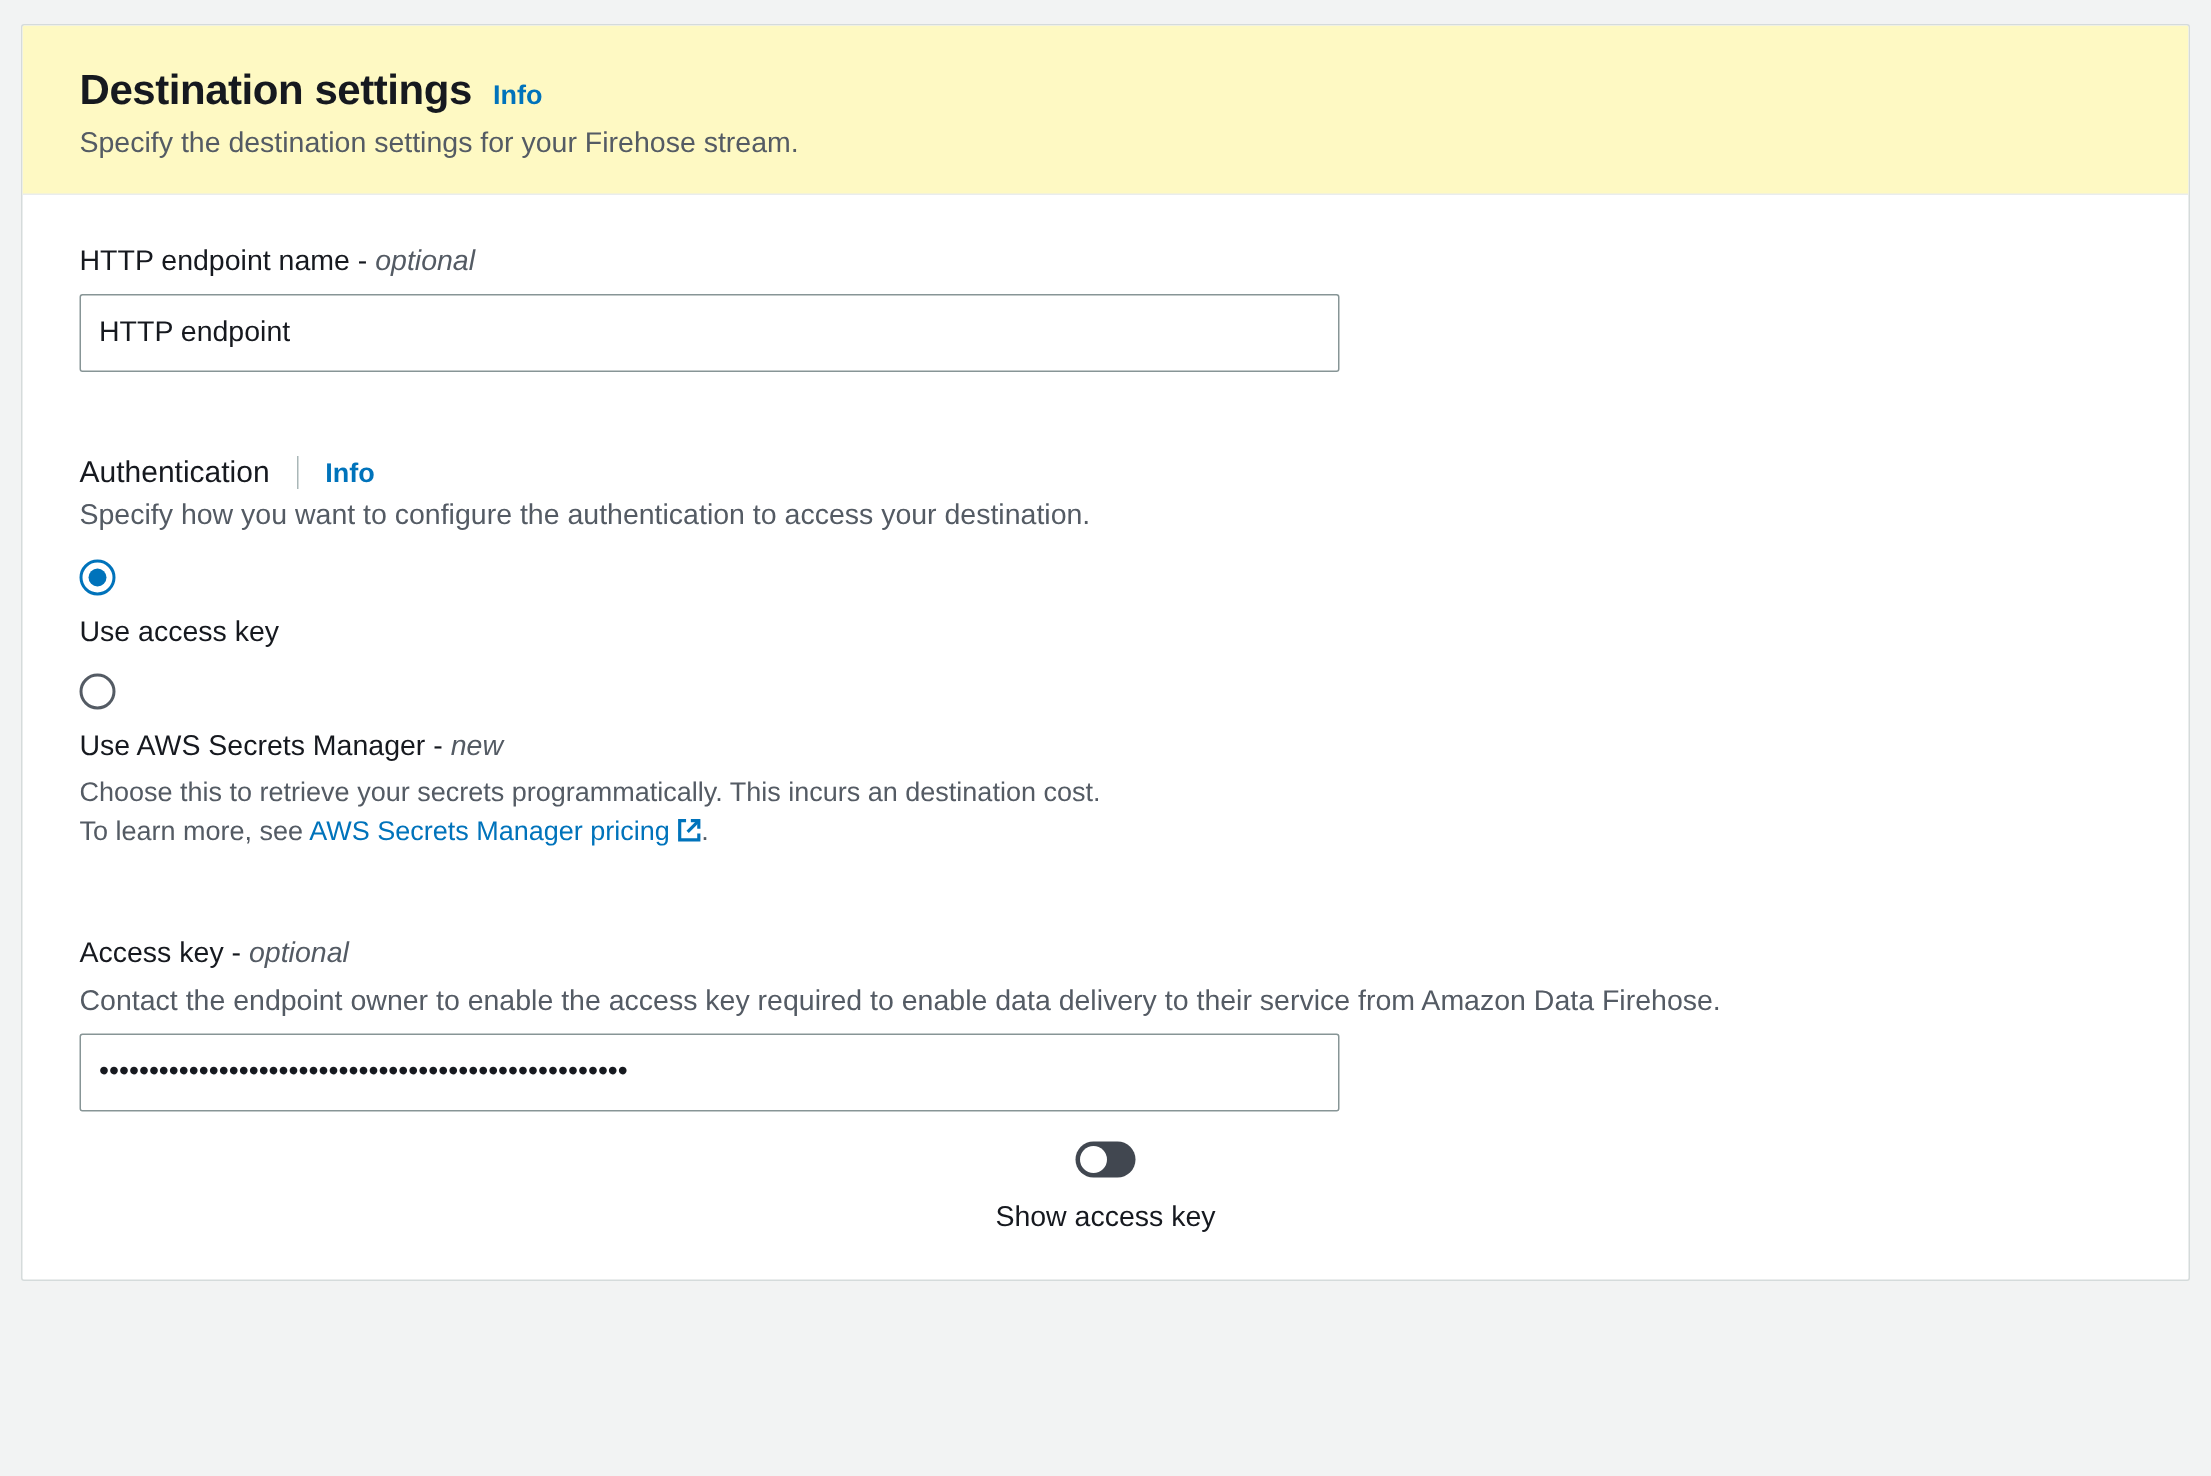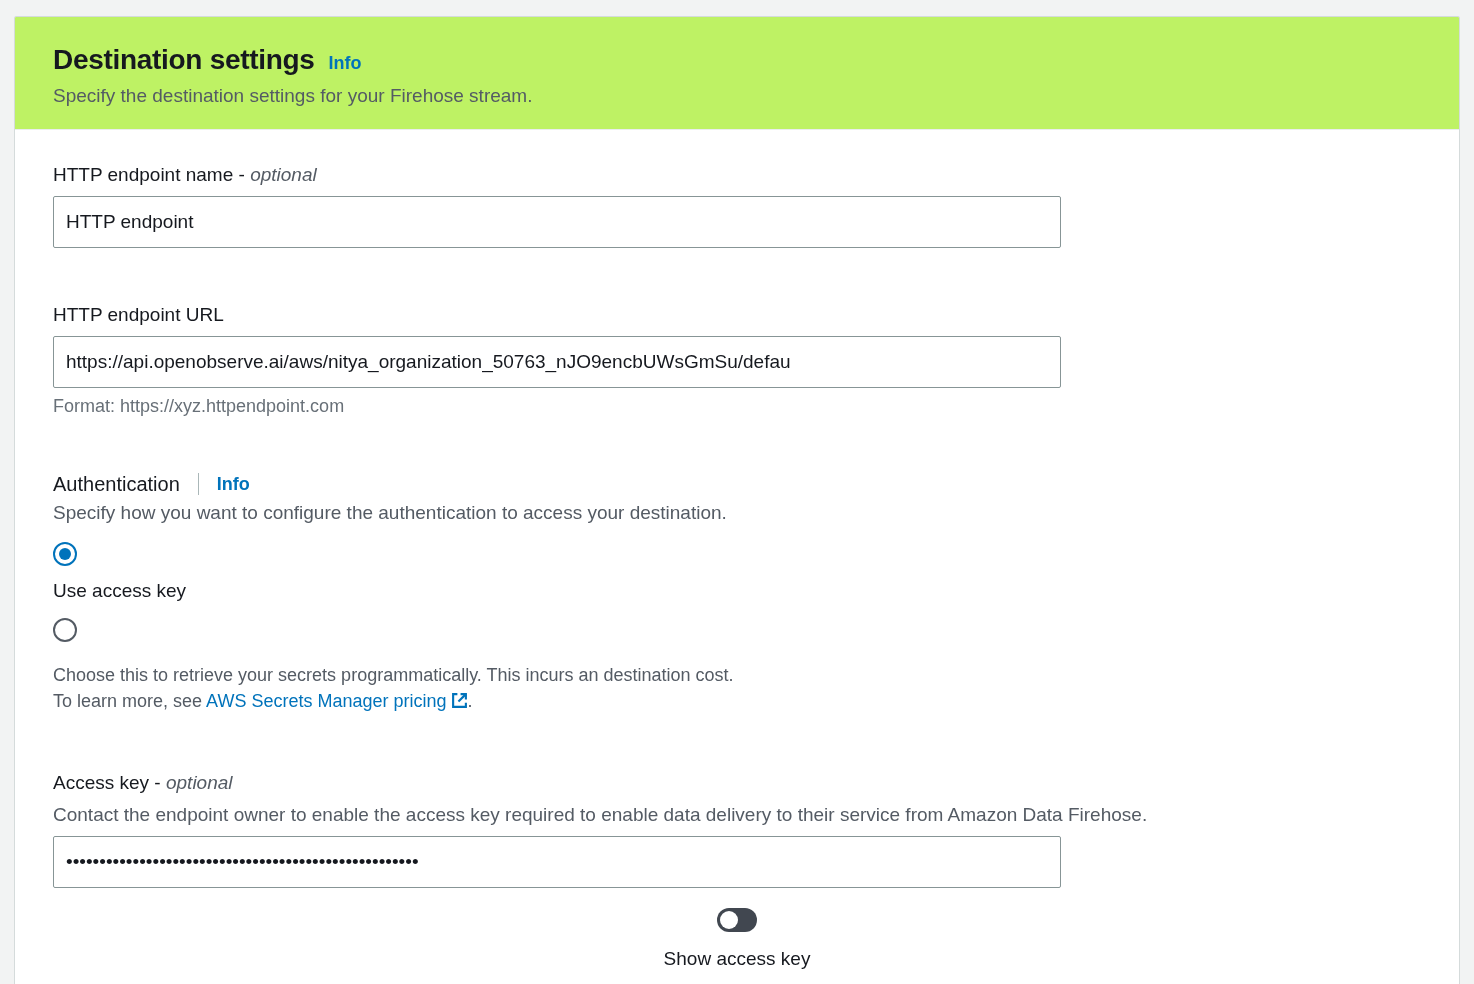--- a/index.html
+++ b/index.html
@@ -1,28 +1,28 @@
 <!DOCTYPE html>
 <html><head>
 <meta charset="utf-8">
 <style>
   html,body{margin:0;padding:0;background:#f2f3f3;font-family:"Amazon Ember","Helvetica Neue",Arial,sans-serif;color:#16191f;-webkit-font-smoothing:antialiased;}
   .page{padding:16px 14px;}
   .panel{background:#fff;border:1px solid #d5dbdb;border-radius:2px;overflow:hidden;}
-  .panel-header{background:#bef264;border-bottom:1px solid #eaeded;padding:26px 38px 22px;}
+  .panel-header{background:#fef9c3;border-bottom:1px solid #eaeded;padding:26px 38px 22px;}
   .panel-header h1{margin:0;font-size:28px;font-weight:700;line-height:1.2;letter-spacing:-0.3px;}
   .panel-header .title-row{display:flex;align-items:baseline;gap:14px;}
   .info-link{color:#0073bb;font-weight:700;font-size:18px;cursor:pointer;}
   .panel-header p.subtitle{margin:8px 0 0;font-size:19px;color:#545b64;}
   .panel-body{padding:34px 38px 30px;}
   .field{margin-bottom:56px;}
   .field:last-child{margin-bottom:0;}
   .label-row{font-size:19px;color:#16191f;margin-bottom:10px;}
   .label-row .opt{font-style:italic;color:#545b64;}
-  .text-input{width:1008px;max-width:100%;height:52px;border:1px solid #879596;border-radius:2px;padding:0 12px;font-size:19px;color:#16191f;background:#fff;box-sizing:border-box;}
+  .text-input{width:840px;max-width:100%;height:52px;border:1px solid #879596;border-radius:2px;padding:0 12px;font-size:19px;color:#16191f;background:#fff;box-sizing:border-box;}
   .hint{margin-top:8px;font-size:18px;color:#687078;}
   .section-title-row{display:flex;align-items:center;gap:18px;margin-bottom:6px;}
   .section-title{font-size:20px;color:#16191f;text-align:center;}
   .vline{width:1px;height:22px;background:#aab7b8;}
   .section-sub{font-size:19px;color:#545b64;margin-bottom:16px;}
   .radio-option{display:flex;align-items:flex-start;gap:14px;margin-top:14px;flex-direction:column;}
   .radio-circle{width:24px;height:24px;border-radius:50%;border:2px solid #545b64;box-sizing:border-box;flex-shrink:0;margin-top:2px;display:flex;align-items:center;justify-content:center;cursor:pointer;}
   .radio-circle.selected{border-color:#0073bb;border-width:2px;}
   .radio-circle.selected .dot{width:12px;height:12px;background:#0073bb;border-radius:50%;}
   .radio-body{flex:1;}
@@ -52,25 +52,20 @@
 
     <div class="panel-body">
 
       <div class="field">
         <div class="label-row">
           <span>HTTP endpoint name</span><span> - </span><span class="opt">optional</span>
         </div>
         <input class="text-input" type="text" value="HTTP endpoint" style="">
       </div>
 
-      <div class="field">
-        <div class="label-row">HTTP endpoint URL</div>
-        <input class="text-input" type="text" value="https://api.openobserve.ai/aws/nitya_organization_50763_nJO9encbUWsGmSu/defau" style="">
-        <div class="hint">Format: https://xyz.httpendpoint.com</div>
-      </div>
 
       <div class="field">
         <div class="section-title-row">
           <span class="section-title">Authentication</span>
           <span class="vline"></span>
           <span class="info-link" style="font-size:18px;">Info</span>
         </div>
         <div class="section-sub">Specify how you want to configure the authentication to access your destination.</div>
 
         <div class="radio-option">
@@ -78,20 +73,23 @@
               <div class="dot"></div>
             </div>
           <div class="radio-body">
             <div class="radio-label">Use access key</div>
           </div>
         </div>
 
         <div class="radio-option">
           <div class="radio-circle"></div>
           <div class="radio-body">
+            <div class="radio-label">
+              <span>Use AWS Secrets Manager</span><span> - </span><span class="newtag">new</span>
+            </div>
             <div class="radio-desc">
               <span>Choose this to retrieve your secrets programmatically. This incurs an destination cost.</span><br>
               <span>To learn more, see </span><span class="link"><span>AWS Secrets Manager pricing</span><span class="ext-icon"><svg width="17" height="17" viewBox="0 0 16 16" fill="none" stroke="#0073bb" stroke-width="2">
                       <path d="M6 2H2v12h12v-4"></path>
                       <path d="M9 2h5v5"></path>
                       <path d="M14 2L7 9"></path>
                     </svg></span></span><span>.</span>
             </div>
           </div>
         </div>

